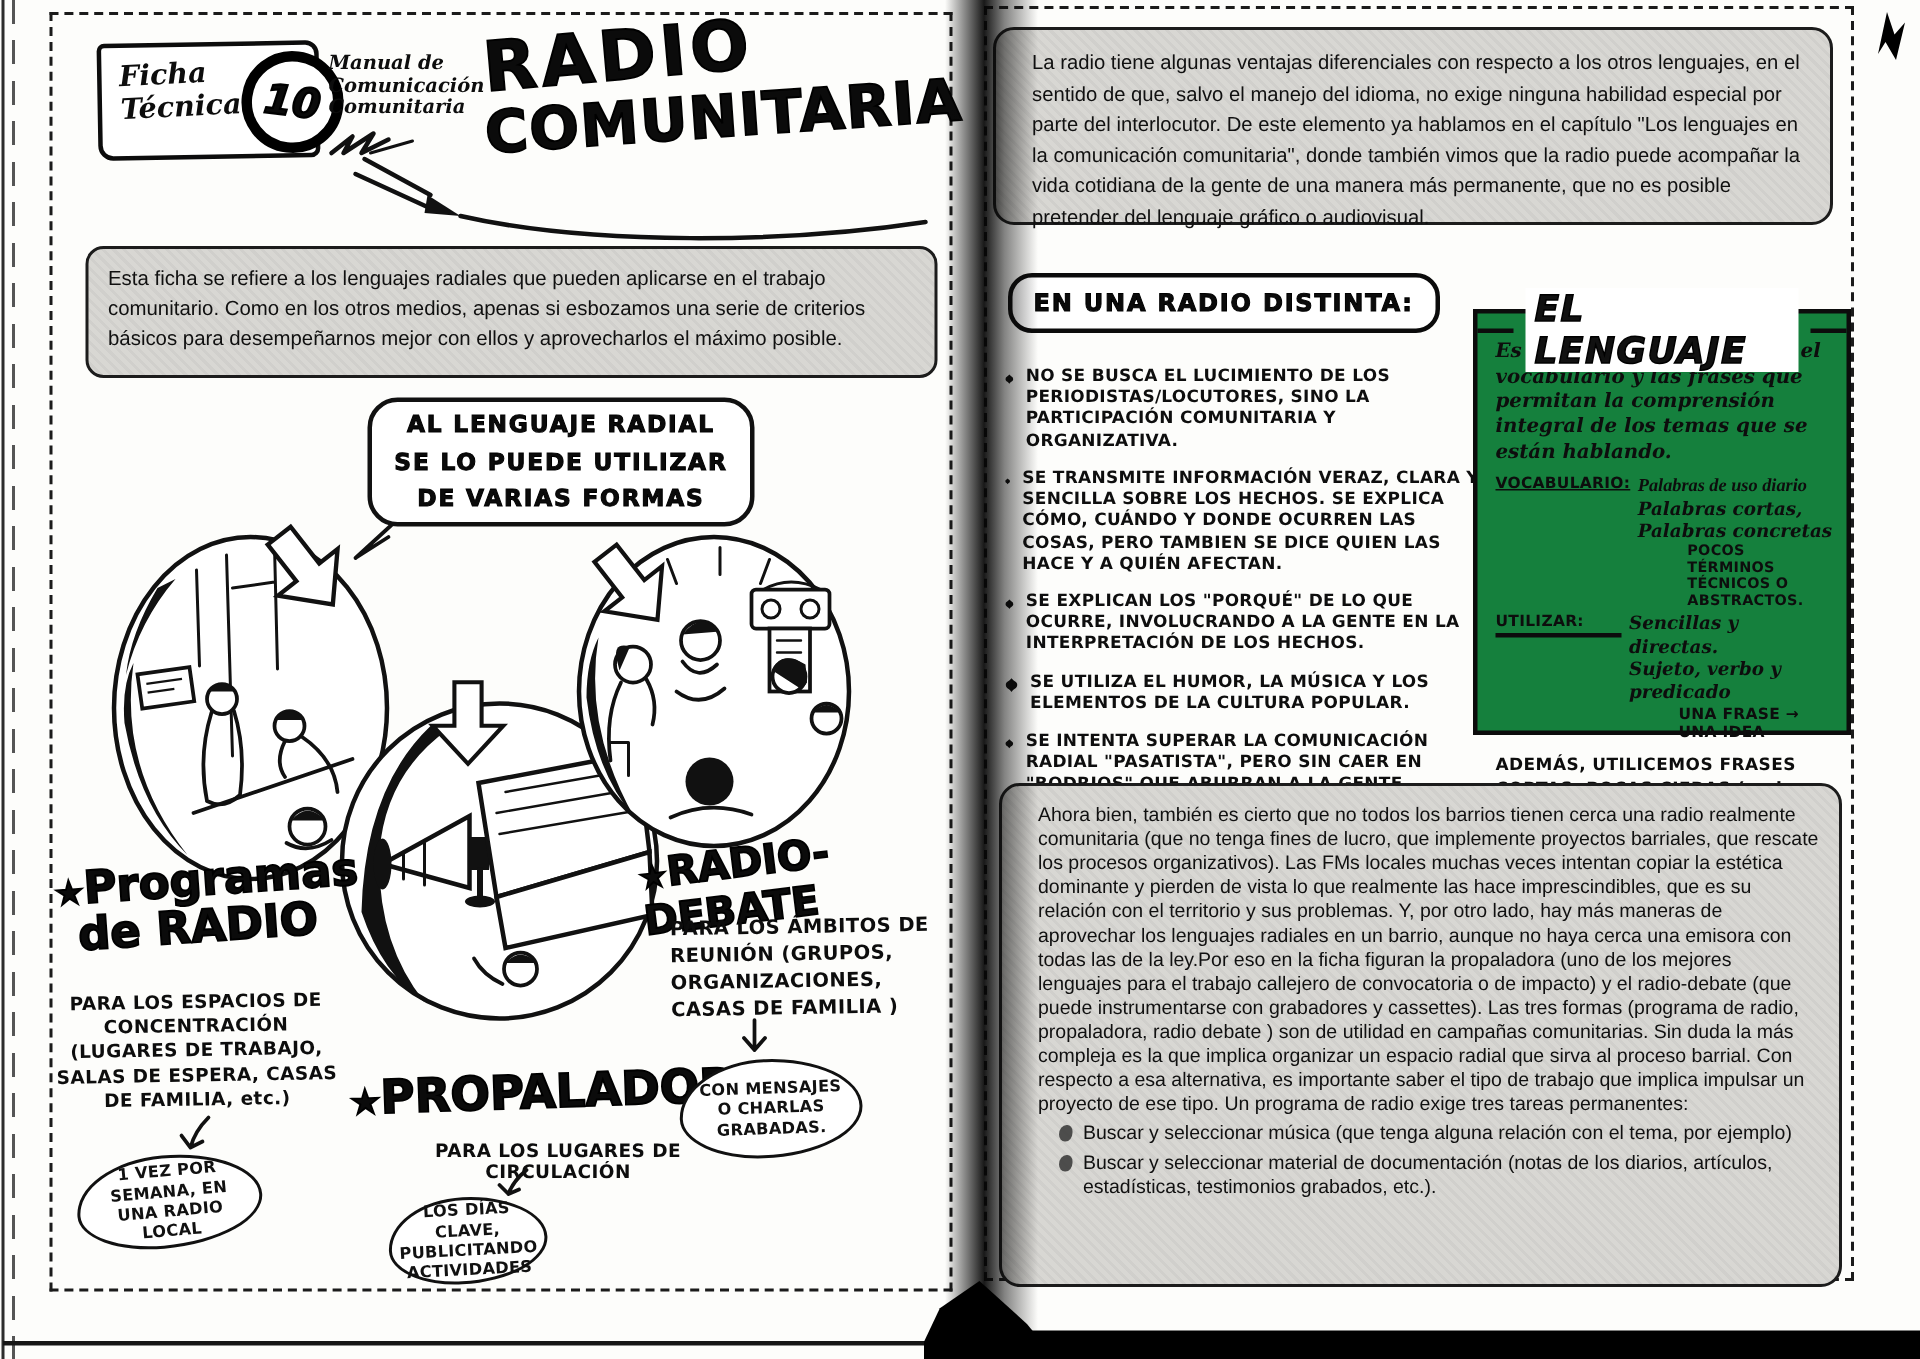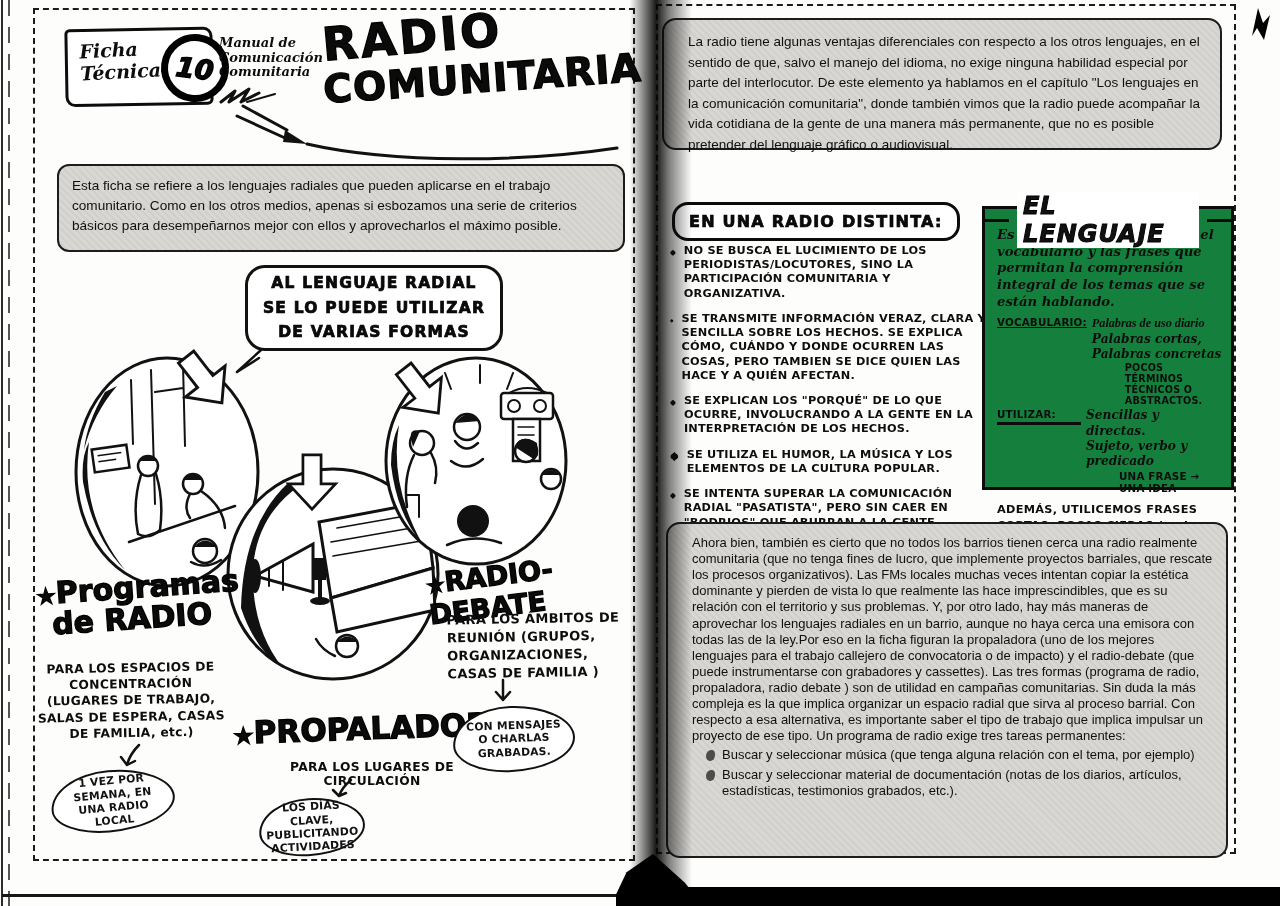--- a/index.html
+++ b/index.html
@@ -29,21 +29,21 @@
   .num-circle{border:7px solid #000;border-radius:50%;display:flex;align-items:center;justify-content:center;
               background:#fff;transform:rotate(7deg);}
 
   
   .bubble-rect{border:3px solid #111;border-radius:20px;background:#fff;display:flex;align-items:center;justify-content:center;text-align:center;}
   .bubble-oval{border:2.5px solid #111;background:#fff;display:flex;align-items:center;justify-content:center;
                text-align:center;border-radius:48% 52% 55% 45% / 58% 50% 50% 42%;}
   .bubble-oval .t{font-family:"DejaVu Sans",sans-serif;font-weight:bold;font-size:10.8px;line-height:1.25;letter-spacing:.2px;}
 
   
-  .distinta{border:3px solid #0b0b0b;border-radius:16px;background:#fff;display:inline-block;padding:7px 14px;margin-top:20px;}
+  .distinta{border:3px solid #0b0b0b;border-radius:16px;background:#fff;display:inline-block;padding:7px 14px;}
 
   
   .bullets{display:flex;flex-direction:column;gap:11px;}
   .bullet{display:flex;gap:8px;}
   .bullet .txt{font-family:"DejaVu Sans",sans-serif;font-weight:bold;font-size:11.3px;line-height:1.26;letter-spacing:.2px;color:#0e0e0e;}
 
   
   .lengbox{border:3.5px solid #0c0c0c;background:#15803d;}
   .leng-title-row{position:absolute;top:-17px;left:0;width:100%;display:flex;align-items:center;justify-content:center;gap:8px;}
   .leng-dash{height:0;border-top:3.5px solid #0c0c0c;width:26px;}

